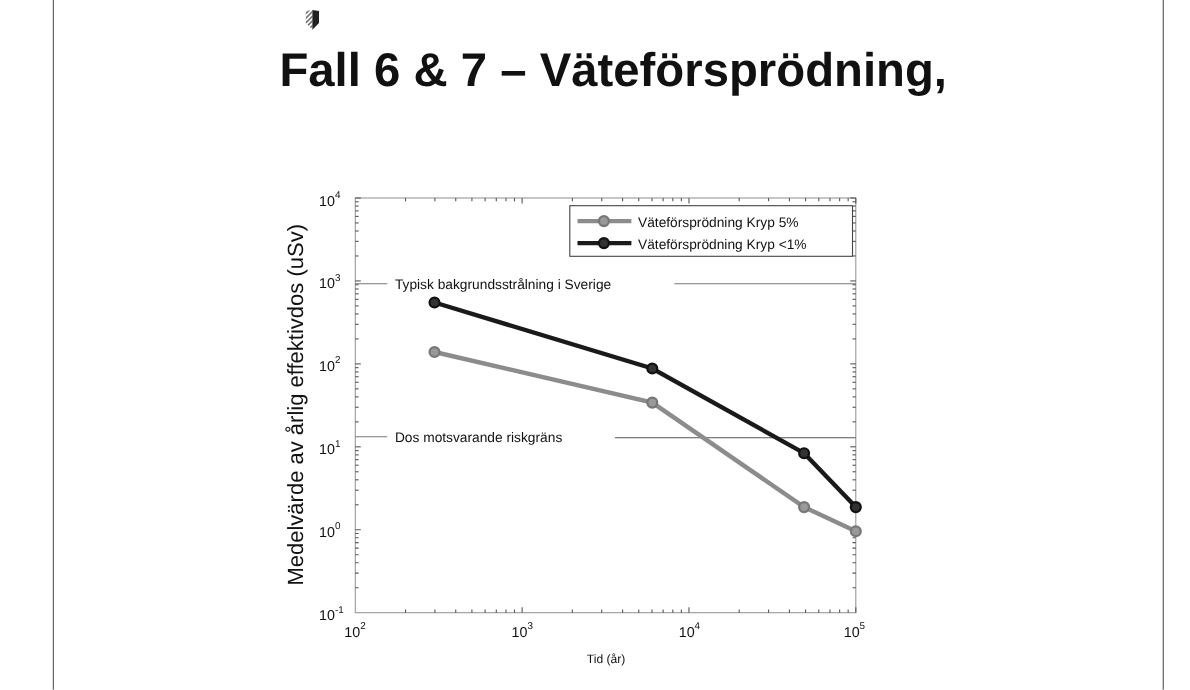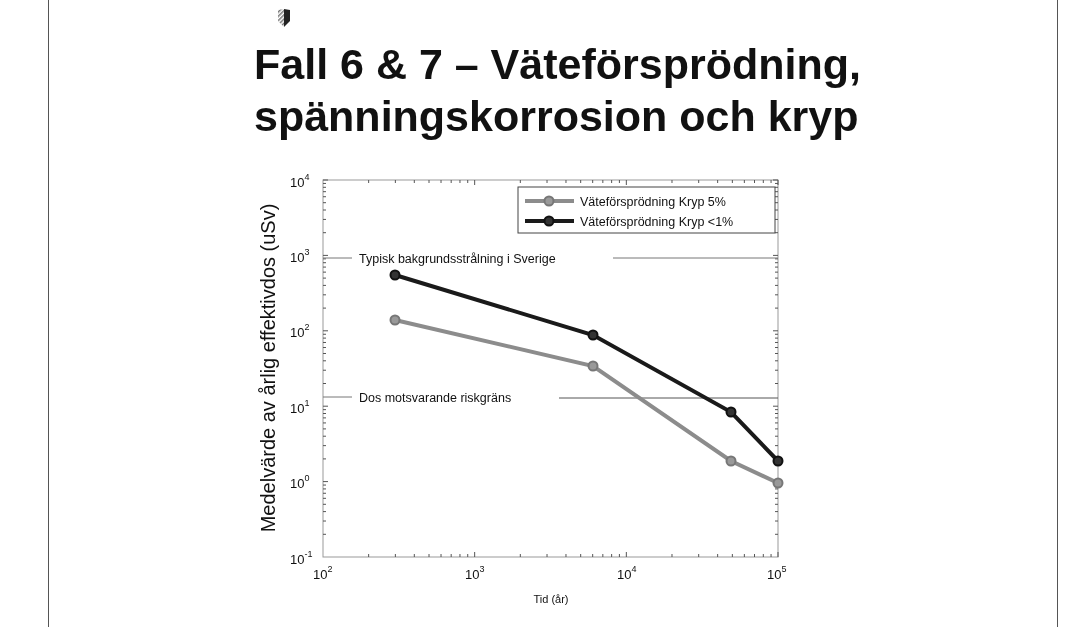--- a/index.html
+++ b/index.html
@@ -1,19 +1,19 @@
 <!DOCTYPE html>
 <html><head>
 <meta charset="utf-8">
 <style>
   html, body { margin: 0; padding: 0; background: #ffffff; }
   body { width: 1082px; height: 627px; position: relative; overflow: hidden; font-family: "Liberation Sans", sans-serif; color: #111; }
   .page-border { position: absolute; top: 0; bottom: 0; width: 1px; background: #555; }
   .logo { position: absolute; left: 277px; top: 8px; width: 14px; height: 20px; }
-  .title { position: absolute; left: 254px; top: 38px; font-size: 43px; font-weight: bold; line-height: 52px; color: #111; letter-spacing: 0px; white-space: nowrap; }
+  .title { position: absolute; left: 254px; top: 38px; font-size: 43px; font-weight: bold; line-height: 52px; color: #111; letter-spacing: 0px; white-space: nowrap; text-align: right; }
   .chart { position: absolute; left: 0; top: 0; }
   .chart text { font-family: "Liberation Sans", sans-serif; fill: #111; }
 </style>
 </head>
 <body>
 
 <div class="page-border" style="left:48px;"></div>
 <div class="page-border" style="left:1057px;"></div>
 
 <svg class="logo" viewBox="0 0 14 20" width="14" height="20">
@@ -22,21 +22,20 @@
       <rect width="3" height="3" fill="#fff"></rect>
       <rect width="1.5" height="3" fill="#777"></rect>
     </pattern>
   </defs>
   <path d="M1 2 L7 1 L7 19 L1 13 Z" fill="url(#hatch)"></path>
   <path d="M7 1 L13 2 L13 13 L7 19 Z" fill="#222"></path>
 </svg>
 
 <div class="title">
   <div>Fall 6 &amp; 7 – Väteförsprödning,</div>
-  <div>spänningskorrosion och kryp</div>
 </div>
 
 <svg class="chart" width="1082" height="627" viewBox="0 0 1082 627">
 
   <rect x="323" y="180" width="455" height="377" fill="none" stroke="#999" stroke-width="1"></rect>
   <g id="minor-ticks" stroke="#555" stroke-width="1">
       <line x1="368.65621600903717" y1="557" x2="368.65621600903717" y2="554"></line>
       <line x1="368.65621600903717" y1="180" x2="368.65621600903717" y2="183"></line>
       <line x1="395.3633902991488" y1="557" x2="395.3633902991488" y2="554"></line>
       <line x1="395.3633902991488" y1="180" x2="395.3633902991488" y2="183"></line>

